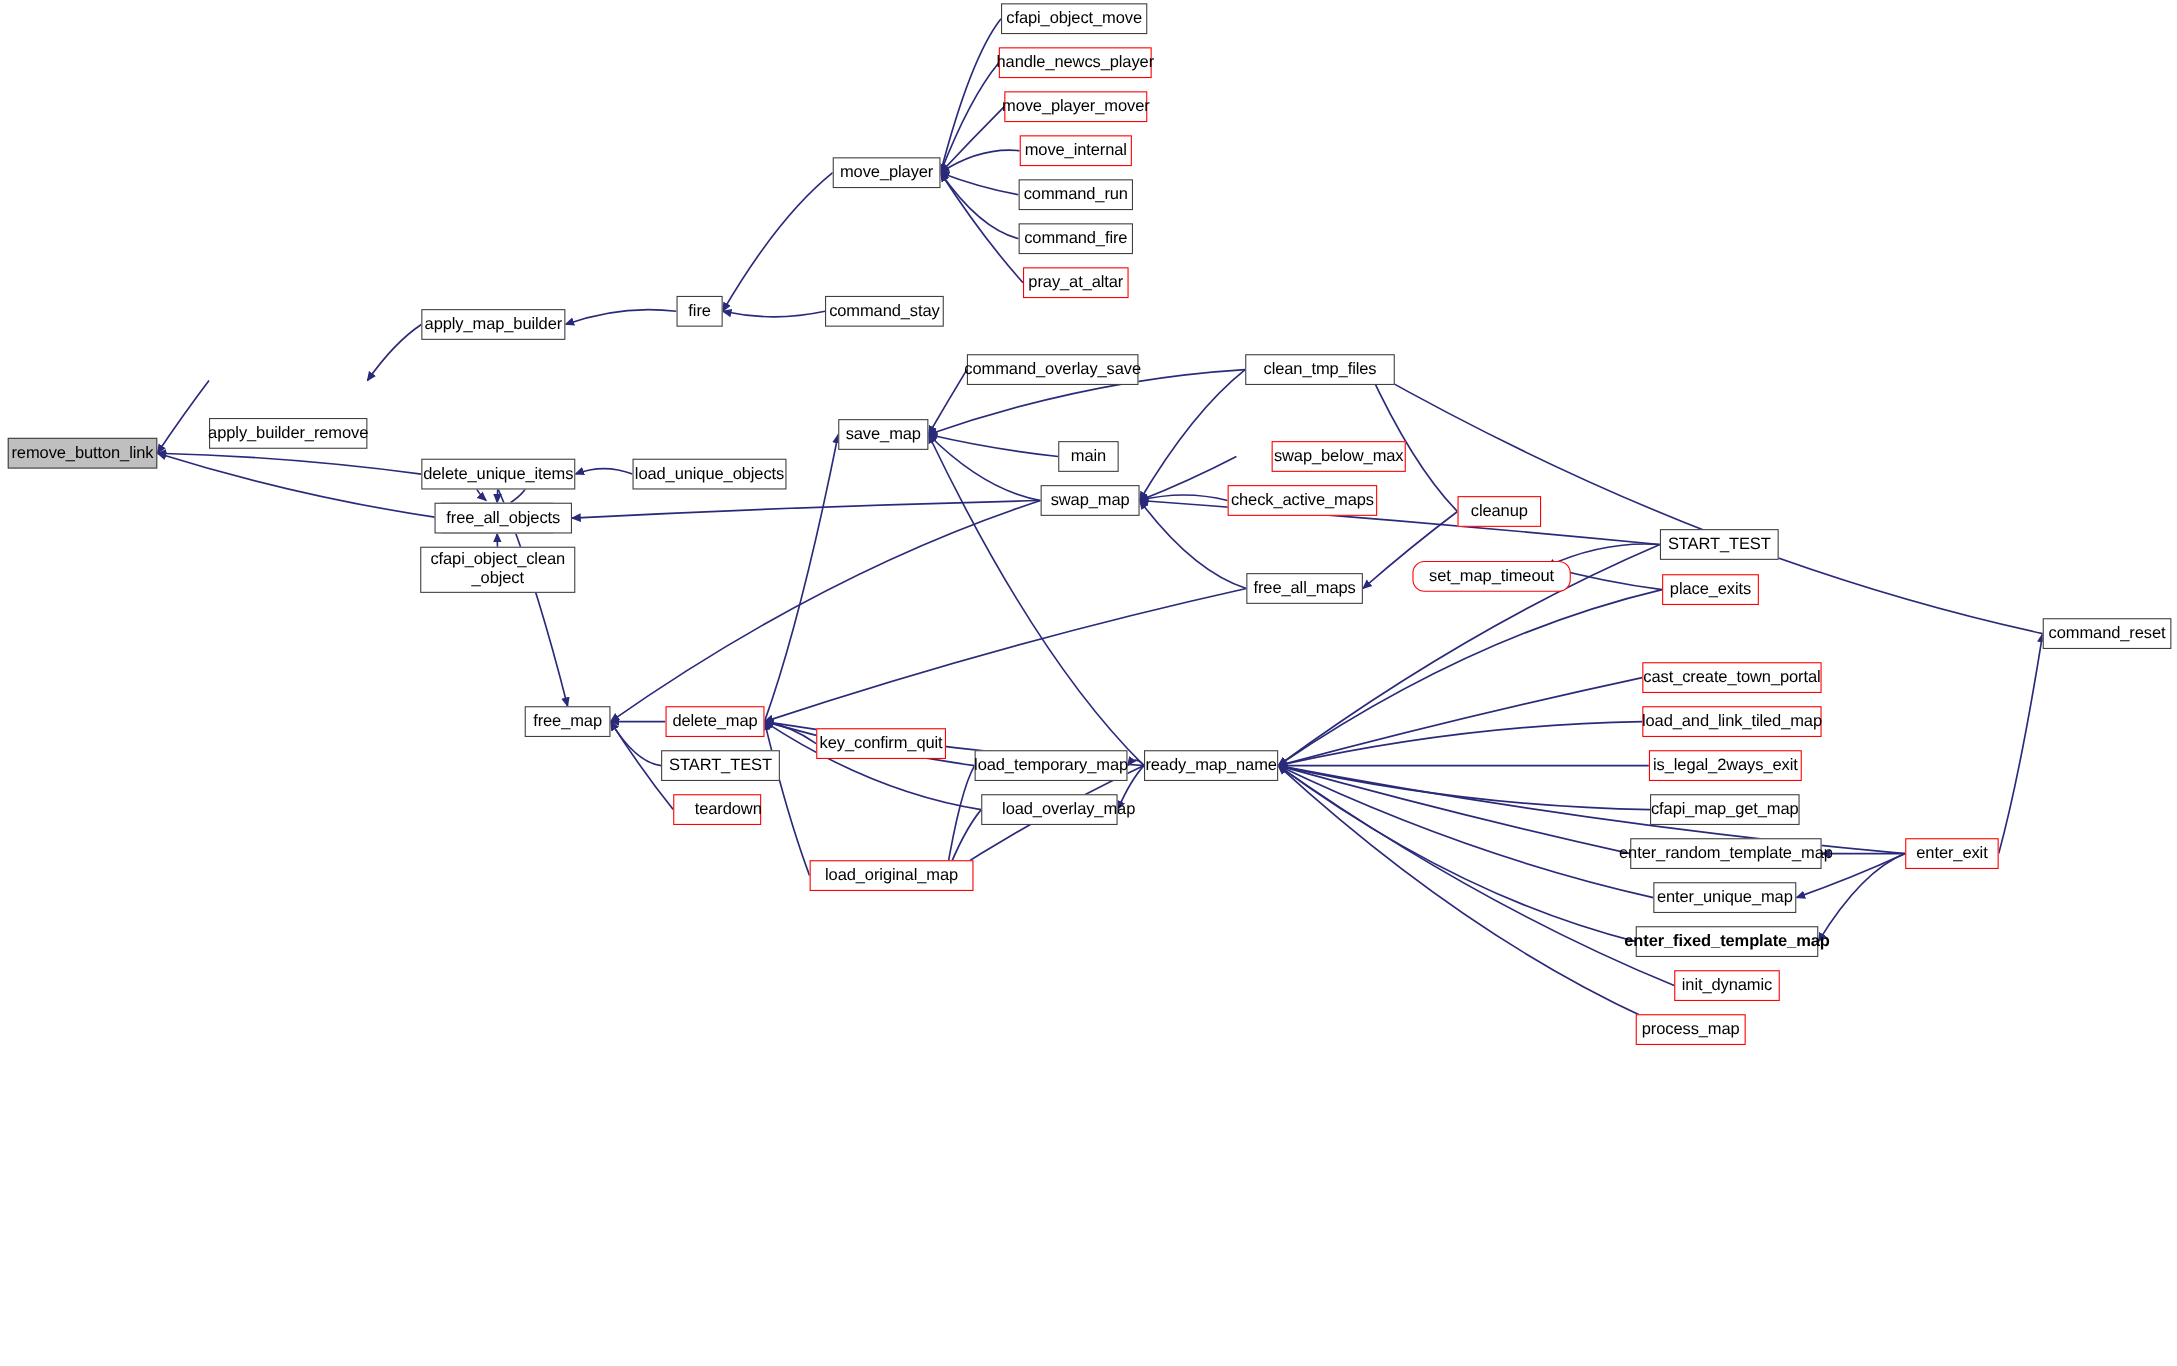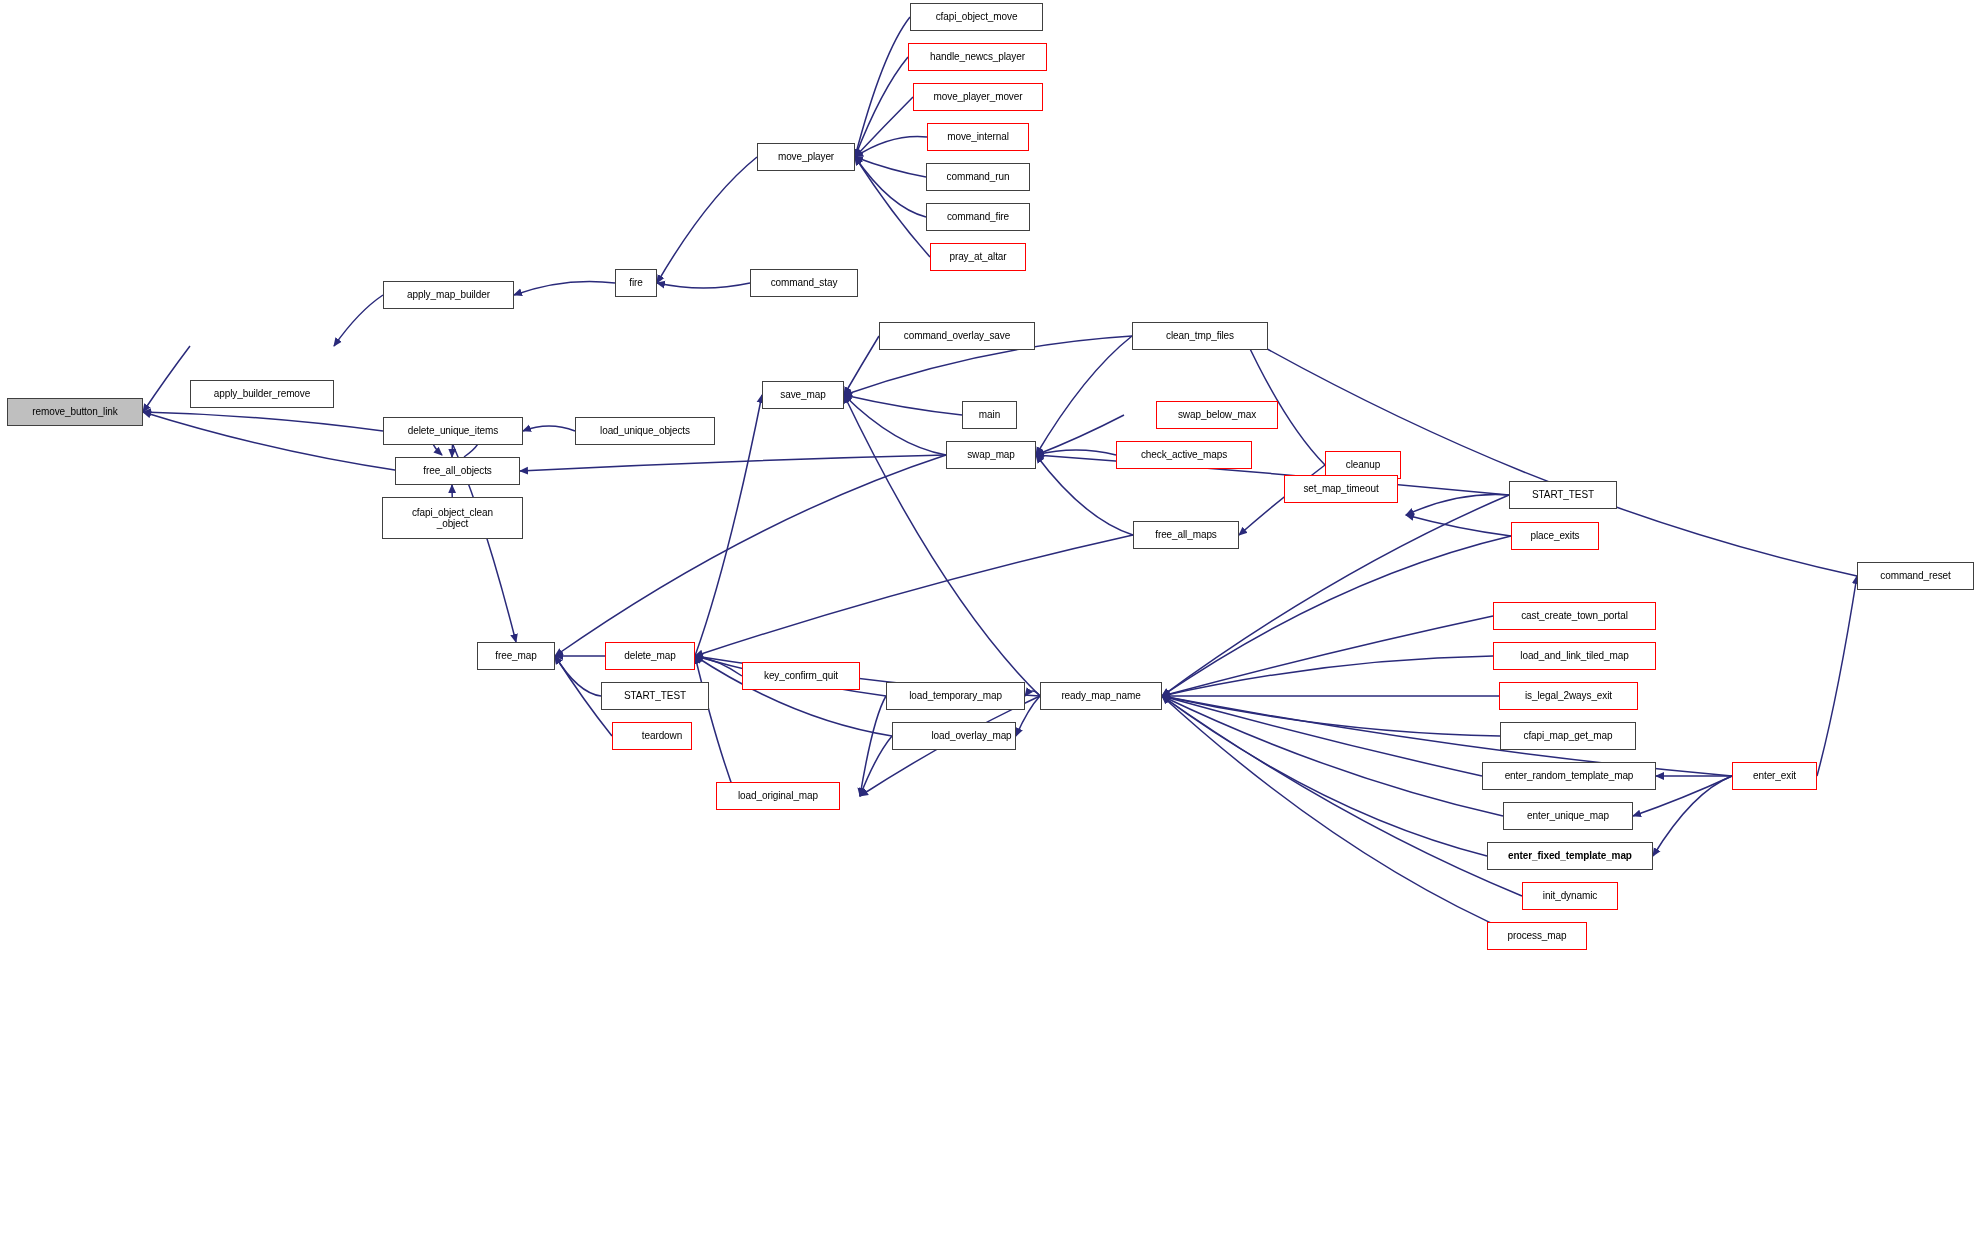--- a/index.html
+++ b/index.html
@@ -15,21 +15,21 @@
   .node{
     position:absolute;
     box-sizing:border-box;
     display:flex;
     align-items:center;
     justify-content:center;
     text-align:center;
     background:#ffffff;
     border:1px solid #404040;
     color:#000000;
-    font-size:10px;
+    font-size:15px;
     line-height:1.12;
     white-space:pre-line;
     letter-spacing:-0.1px;
     cursor:default;
     z-index:5;
   }
   .node.red{border:1px solid #ff0000;}
   .node.focus{background:#bfbfbf;border:1px solid #404040;}
   .node .lbl{display:block;padding:0 4px;}
 </style>
@@ -137,36 +137,36 @@
       <div class="node" style="left: 762px; top: 381px; width: 82px; height: 28px;"><span class="lbl">save_map</span></div>
       <div class="node" style="left: 879px; top: 322px; width: 156px; height: 28px;"><span class="lbl">command_overlay_save</span></div>
       <div class="node" style="left: 1132px; top: 322px; width: 136px; height: 28px;"><span class="lbl">clean_tmp_files</span></div>
       <div class="node" style="left: 962px; top: 401px; width: 55px; height: 28px;"><span class="lbl">main</span></div>
       <div class="node red" style="left: 1156px; top: 401px; width: 122px; height: 28px;"><span class="lbl">swap_below_max</span></div>
       <div class="node" style="left: 946px; top: 441px; width: 90px; height: 28px;"><span class="lbl">swap_map</span></div>
       <div class="node red" style="left: 1116px; top: 441px; width: 136px; height: 28px;"><span class="lbl">check_active_maps</span></div>
       <div class="node red" style="left: 1325px; top: 451px; width: 76px; height: 28px;"><span class="lbl">cleanup</span></div>
       <div class="node" style="left: 1509px; top: 481px; width: 108px; height: 28px;"><span class="lbl">START_TEST</span></div>
       <div class="node" style="left: 1133px; top: 521px; width: 106px; height: 28px;"><span class="lbl">free_all_maps</span></div>
-      <div class="node red" style="left: 1284px; top: 475px; width: 114px; height: 28px;"><span class="lbl">set_map_timeout</span></div>
+      <div class="node red" style="left: 1284px; top: 510px; width: 144px; height: 28px; border-radius: 11px;"><span class="lbl">set_map_timeout</span></div>
       <div class="node red" style="left: 1511px; top: 522px; width: 88px; height: 28px;"><span class="lbl">place_exits</span></div>
       <div class="node" style="left: 1857px; top: 562px; width: 117px; height: 28px;"><span class="lbl">command_reset</span></div>
       <div class="node red" style="left: 1493px; top: 602px; width: 163px; height: 28px;"><span class="lbl">cast_create_town_portal</span></div>
       <div class="node red" style="left: 1493px; top: 642px; width: 163px; height: 28px;"><span class="lbl">load_and_link_tiled_map</span></div>
       <div class="node" style="left: 477px; top: 642px; width: 78px; height: 28px;"><span class="lbl">free_map</span></div>
       <div class="node red" style="left: 605px; top: 642px; width: 90px; height: 28px;"><span class="lbl">delete_map</span></div>
       <div class="node red" style="left: 742px; top: 662px; width: 118px; height: 28px;"><span class="lbl">key_confirm_quit</span></div>
       <div class="node" style="left: 1040px; top: 682px; width: 122px; height: 28px;"><span class="lbl">ready_map_name</span></div>
       <div class="node red" style="left: 1499px; top: 682px; width: 139px; height: 28px;"><span class="lbl">is_legal_2ways_exit</span></div>
       <div class="node" style="left: 886px; top: 682px; width: 139px; height: 28px;"><span class="lbl">load_temporary_map</span></div>
       <div class="node" style="left: 601px; top: 682px; width: 108px; height: 28px;"><span class="lbl">START_TEST</span></div>
       <div class="node" style="left: 1500px; top: 722px; width: 136px; height: 28px;"><span class="lbl">cfapi_map_get_map</span></div>
       <div class="node" style="left: 892px; top: 722px; width: 124px; height: 28px; padding-left: 35px;"><span class="lbl">load_overlay_map</span></div>
       <div class="node red" style="left: 612px; top: 722px; width: 80px; height: 28px; padding-left: 20px;"><span class="lbl">teardown</span></div>
       <div class="node" style="left: 1482px; top: 762px; width: 174px; height: 28px;"><span class="lbl">enter_random_template_map</span></div>
       <div class="node red" style="left: 1732px; top: 762px; width: 85px; height: 28px;"><span class="lbl">enter_exit</span></div>
-      <div class="node red" style="left: 716px; top: 782px; width: 124px; height: 28px;"><span class="lbl">load_original_map</span></div>
+      <div class="node red" style="left: 736px; top: 782px; width: 149px; height: 28px;"><span class="lbl">load_original_map</span></div>
       <div class="node" style="left: 1503px; top: 802px; width: 130px; height: 28px;"><span class="lbl">enter_unique_map</span></div>
       <div class="node" style="left: 1487px; top: 842px; width: 166px; height: 28px; font-weight: bold;"><span class="lbl">enter_fixed_template_map</span></div>
       <div class="node red" style="left: 1522px; top: 882px; width: 96px; height: 28px;"><span class="lbl">init_dynamic</span></div>
       <div class="node red" style="left: 1487px; top: 922px; width: 100px; height: 28px;"><span class="lbl">process_map</span></div>
     </div>
 </div>
 
 </body></html>

